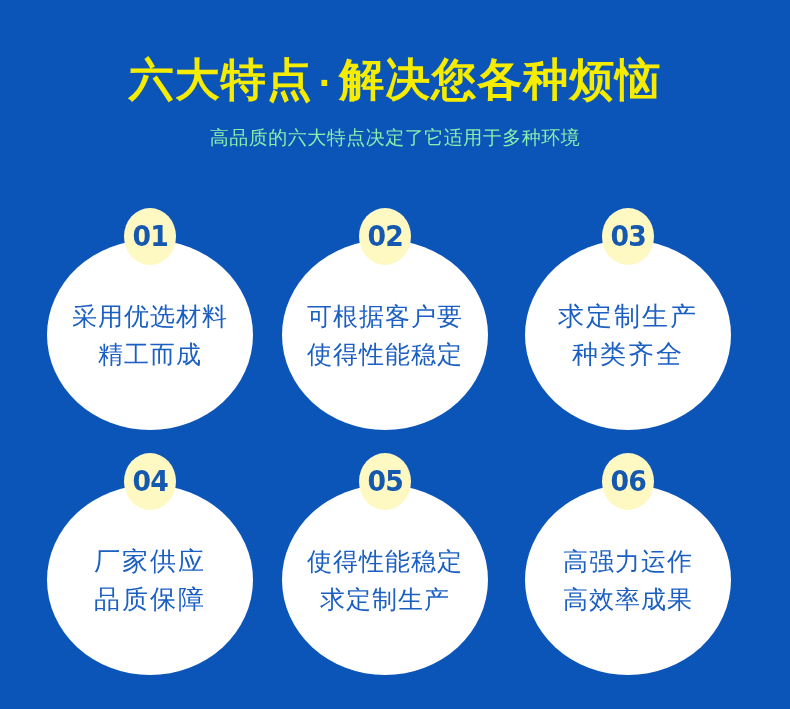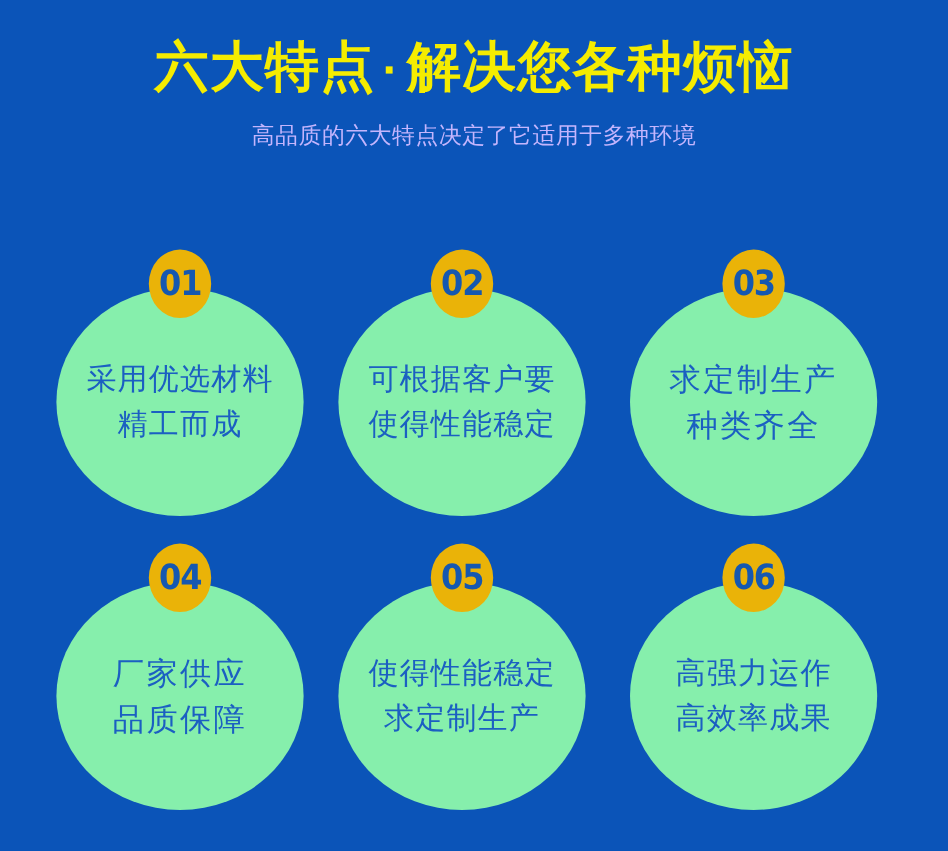--- a/index.html
+++ b/index.html
@@ -24,41 +24,41 @@
   
   .header {
     position: absolute;
     left: 0;
     top: 0;
     width: 790px;
     text-align: center;
   }
   .title {
     margin: 0;
-    padding-top: 28px;
+    padding-top: 52px;
     font-size: 45px;
     line-height: 56px;
     font-weight: 700;
     letter-spacing: 1px;
     color: #f5ec00;
     white-space: nowrap;
   }
   .title .sep {
     display: inline-block;
     padding: 0 6px;
     vertical-align: middle;
     font-size: 40px;
   }
   .subtitle {
     margin: 0;
     padding-top: 14px;
     font-size: 19px;
     line-height: 26px;
     letter-spacing: 0.5px;
-    color: #c4b5fd;
+    color: #86efac;
     font-weight: 400;
     white-space: nowrap;
   }
 
   
   .grid {
     position: absolute;
     left: 0;
     top: 176px;
     width: 790px;
@@ -74,21 +74,21 @@
   .feature.col3 { left: 525px; }
   .feature.row1 { top: 32px; }
   .feature.row2 { top: 277px; }
 
   .disc {
     position: absolute;
     left: 0;
     top: 32px;
     width: 206px;
     height: 190px;
-    background: #86efac;
+    background: #ffffff;
     border-radius: 50%;
     display: flex;
     flex-direction: column;
     align-items: center;
     justify-content: center;
   }
   .disc-line {
     color: #1b5fc2;
     font-size: 25px;
     line-height: 38px;
@@ -102,21 +102,21 @@
   }
 
   .badge {
     position: absolute;
     left: 50%;
     top: 0;
     transform: translateX(-50%);
     width: 52px;
     height: 57px;
     border-radius: 50%;
-    background: #eab308;
+    background: #fef9c3;
     display: flex;
     align-items: center;
     justify-content: center;
     z-index: 2;
   }
   .badge-num {
     color: #1558b0;
     font-size: 29px;
     line-height: 29px;
     font-weight: 700;

